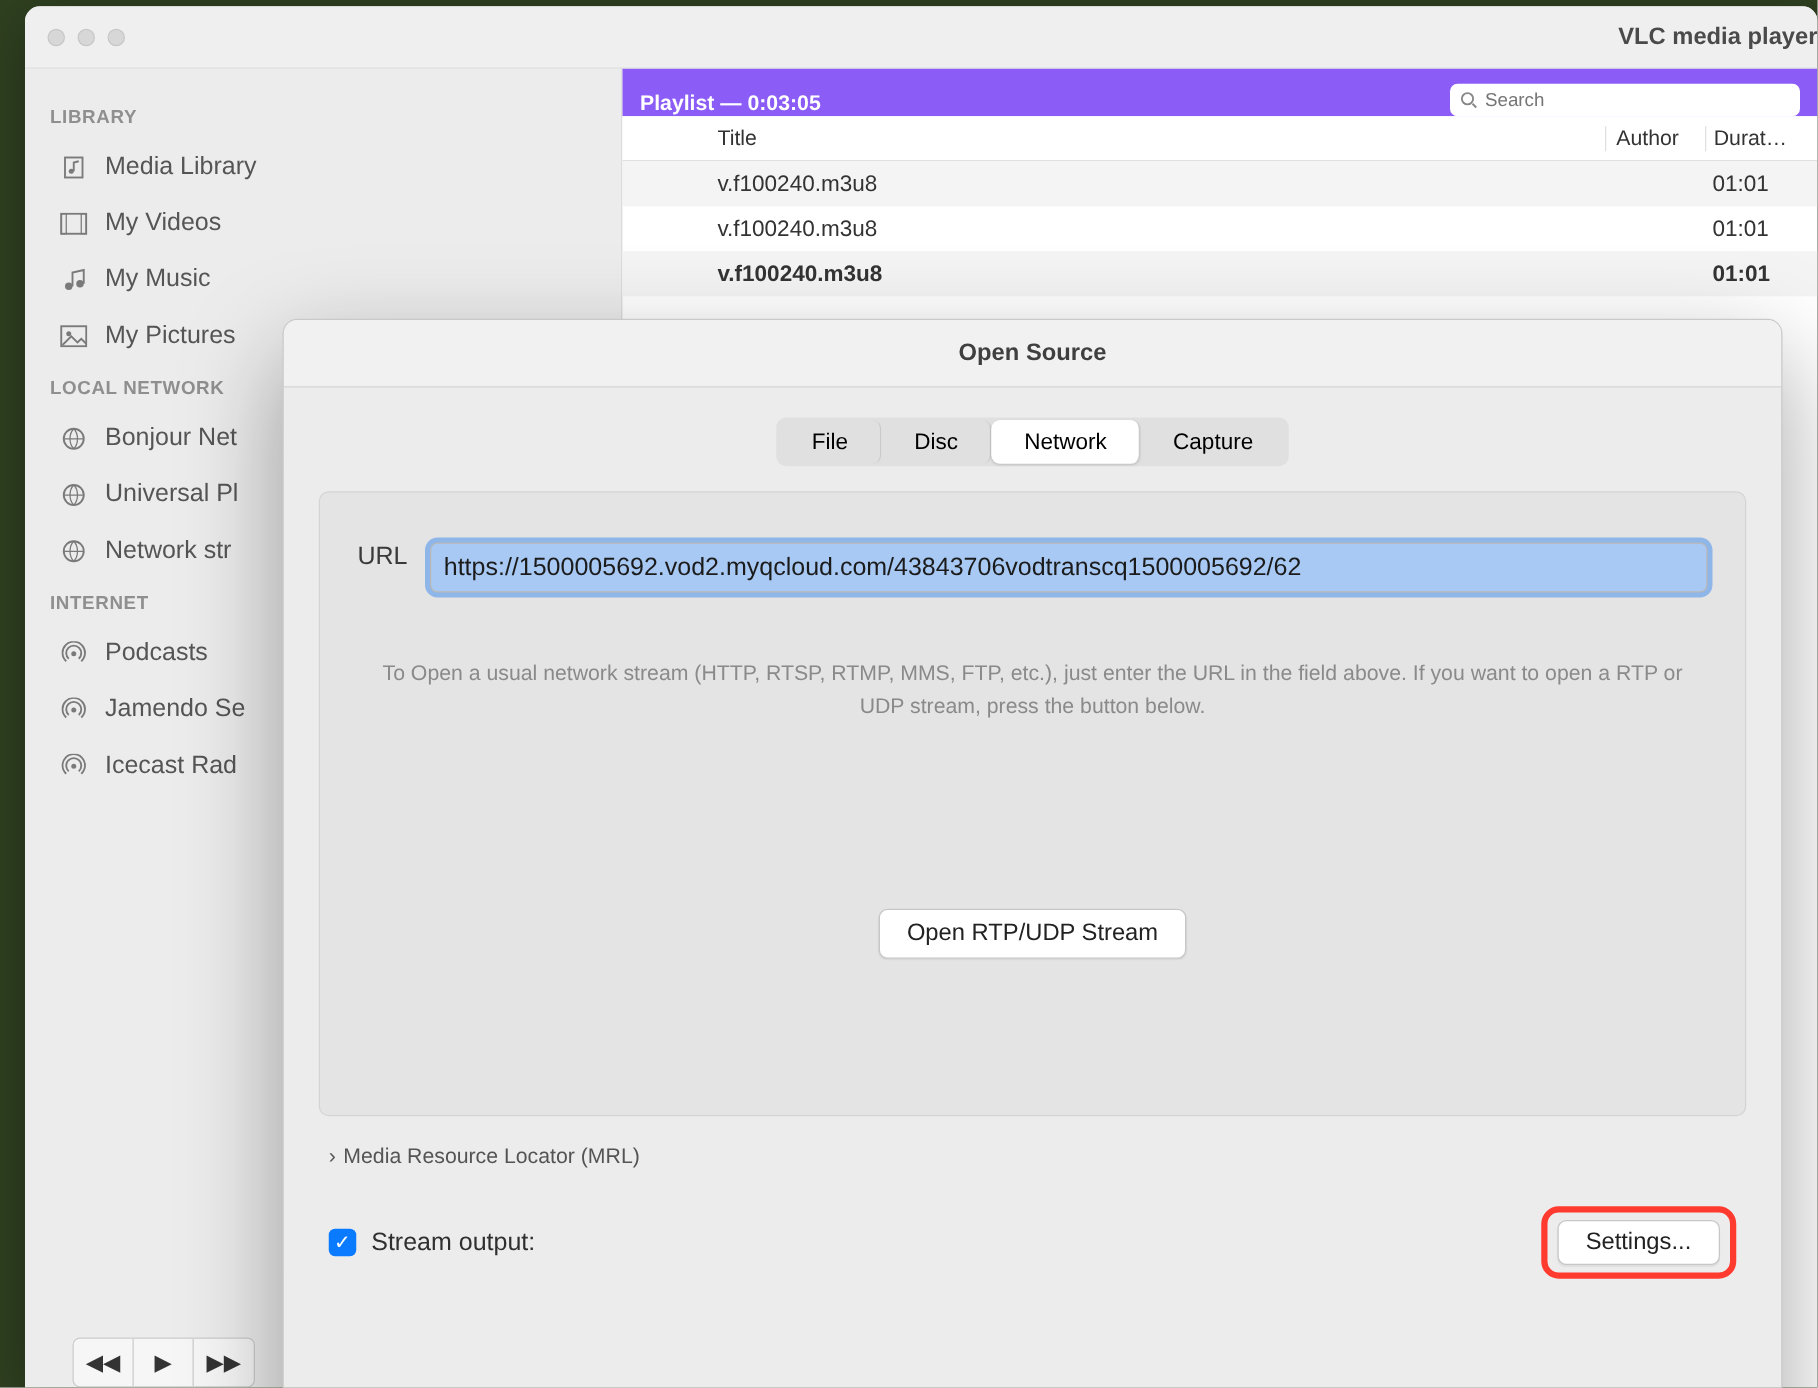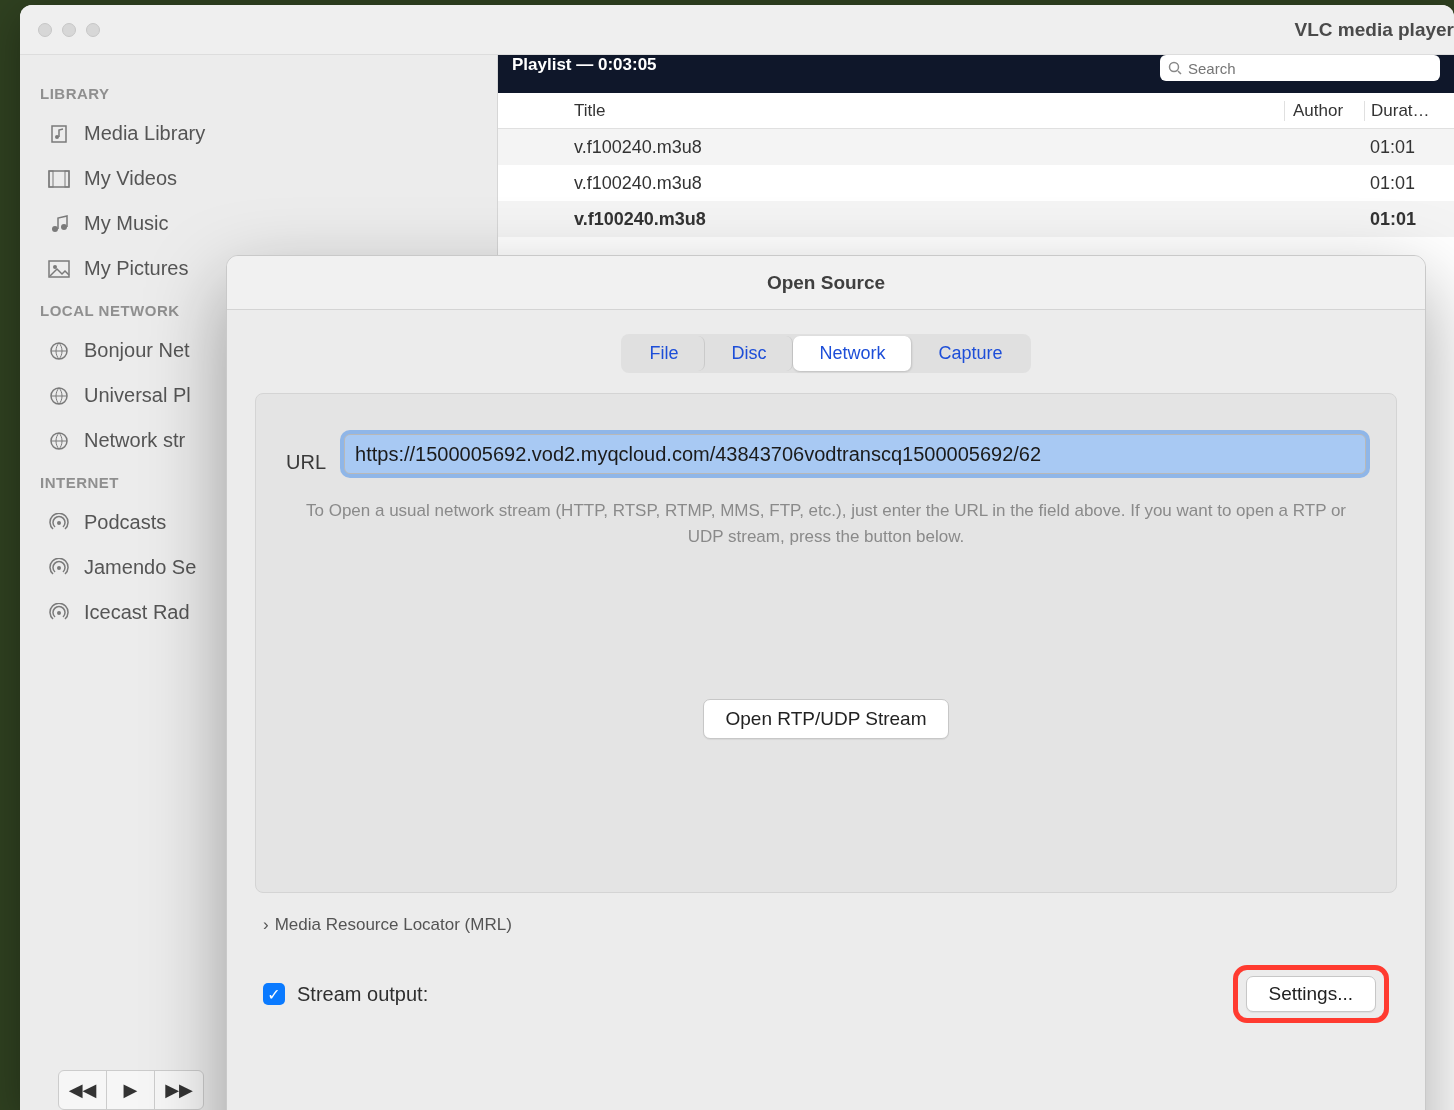--- a/index.html
+++ b/index.html
@@ -10,21 +10,21 @@
   .dot { width: 14px; height: 14px; border-radius: 50%; background: #d7d7d7; border: 1px solid #c7c7c7; }
   .title { flex: 1; text-align: right; font-size: 19px; font-weight: 700; color: #4a4a4a; margin-left: -70px; }
   .main { display: flex; height: calc(100% - 50px); }
   .sidebar { width: 478px; background: #ececec; border-right: 1px solid #d6d6d6; padding-top: 20px; overflow: hidden; }
   .sb-head { font-size: 15px; font-weight: 700; color: #8f8f8f; letter-spacing: .5px; padding: 10px 20px 8px; }
   .sb-item { display: flex; align-items: center; gap: 14px; padding: 10px 20px; font-size: 20px; color: #555; border-radius: 8px; margin: 2px 8px; }
   .sb-item.selected { background: #d9d9d9; }
   .sb-icon { width: 22px; height: 22px; display: inline-flex; align-items: center; justify-content: center; color: #7a7a7a; }
   .sb-count { margin-left: auto; color: #6b6b6b; font-size: 20px; }
   .content { flex: 1; display: flex; flex-direction: column; background: #fff; }
-  .playlist-head { background: #0f172a; color: #fff; height: 38px; display: flex; align-items: flex-start; padding: 0 14px; font-size: 17px; font-weight: 600; }
+  .playlist-head { background: #8b5cf6; color: #fff; height: 38px; display: flex; align-items: flex-end; padding: 0 14px; font-size: 17px; font-weight: 600; }
   .search { margin-left: auto; background: #fff; border-radius: 6px; height: 26px; width: 280px; display: flex; align-items: center; padding: 0 8px; color: #999; }
   .search input { border: none; outline: none; font-size: 15px; flex: 1; margin-left: 6px; background: transparent; }
   .cols { display: flex; height: 36px; align-items: center; font-size: 17px; color: #333; border-bottom: 1px solid #e0e0e0; background: #fff; }
   .col-chev { width: 60px; }
   .col-title { flex: 1; padding-left: 16px; }
   .col-author { width: 80px; border-left: 1px solid #e0e0e0; padding-left: 8px; }
   .col-dur { width: 90px; border-left: 1px solid #e0e0e0; padding-left: 6px; }
   .row { display: flex; height: 36px; align-items: center; font-size: 18px; color: #333; }
   .row:nth-child(odd) { background: #f4f4f4; }
   .row.bold { font-weight: 700; }
@@ -33,29 +33,29 @@
   .r-author { width: 80px; }
   .r-dur { width: 90px; padding-left: 6px; }
   .controls { position: absolute; left: 38px; bottom: 0; height: 40px; display: flex; background: #f6f6f6; border: 1px solid #ccc; border-radius: 6px; overflow: hidden; }
   .ctl { width: 48px; display: flex; align-items: center; justify-content: center; border-right: 1px solid #ccc; font-size: 18px; color: #333; }
   .ctl:last-child { border-right: none; }
   
   .dialog { position: absolute; left: 226px; top: 255px; width: 1200px; height: 1036px; background: #ececec; border-radius: 12px 12px 0 0; box-shadow: 0 30px 80px rgba(0,0,0,.35); border: 1px solid #c9c9c9; overflow: hidden; }
   .dlg-title { height: 54px; display: flex; align-items: center; justify-content: center; font-size: 19px; font-weight: 700; color: #3f3f3f; border-bottom: 1px solid #d4d4d4; background: #f1f1f1; }
   .tabs { display: flex; justify-content: center; margin-top: 24px; }
   .tabbar { display: flex; background: #e0e0e0; border-radius: 8px; padding: 2px; }
-  .tab { padding: 7px 26px; font-size: 18px; color: #1d4ed8; border-radius: 7px; border-right: 1px solid #cacaca; }
+  .tab { padding: 7px 26px; font-size: 18px; color: #000000; border-radius: 7px; border-right: 1px solid #cacaca; }
   .tab:last-child { border-right: none; }
   .tab.active { background: #fff; box-shadow: 0 1px 2px rgba(0,0,0,.15); }
   .panel { margin: 20px 28px 0; background: #e4e4e4; border: 1px solid #d4d4d4; border-radius: 8px; padding: 40px 30px 30px; height: 500px; }
-  .url-row { display: flex; align-items: flex-end; gap: 18px; }
+  .url-row { display: flex; align-items: flex-start; gap: 18px; }
   .url-lbl { font-size: 20px; color: #3a3a3a; }
   .url-field { flex: 1; position: relative; }
   .url-input { width: 100%; height: 40px; font-size: 20px; padding: 4px 10px; border: 1px solid #b8b8b8; border-radius: 6px; background: #a8c9f3; color: #1b1b1b; box-shadow: 0 0 0 4px #8fb6e8; }
-  .hint { text-align: center; color: #8a8a8a; font-size: 17px; line-height: 1.5; margin-top: 24px; padding: 0 10px; }
+  .hint { text-align: center; color: #8a8a8a; font-size: 17px; line-height: 1.5; margin-top: 52px; padding: 0 10px; }
   .rtp-wrap { display: flex; justify-content: center; margin-top: 150px; }
   .btn { background: #fff; border: 1px solid #c7c7c7; border-radius: 7px; padding: 8px 22px; font-size: 19px; color: #222; box-shadow: 0 1px 1px rgba(0,0,0,.06); }
   .mrl { margin: 22px 36px 0; font-size: 17px; color: #545454; display: flex; align-items: center; gap: 6px; }
   .so-row { margin: 30px 36px 0; display: flex; align-items: center; }
   .cb { width: 22px; height: 22px; border-radius: 5px; background: #0a7aff; display: inline-flex; align-items: center; justify-content: center; color: #fff; font-size: 16px; margin-right: 12px; }
   .so-lbl { font-size: 20px; color: #2f2f2f; }
   .settings-wrap { margin-left: auto; border: 5px solid #ff3b30; border-radius: 14px; padding: 6px 8px; }
   .footer { position: absolute; right: 28px; bottom: 20px; display: flex; gap: 4px; }
   .btn-primary { background: #1a84ff; color: #000000; border: 1px solid #0f6fe0; padding: 8px 40px; }
   svg { display: block; }

